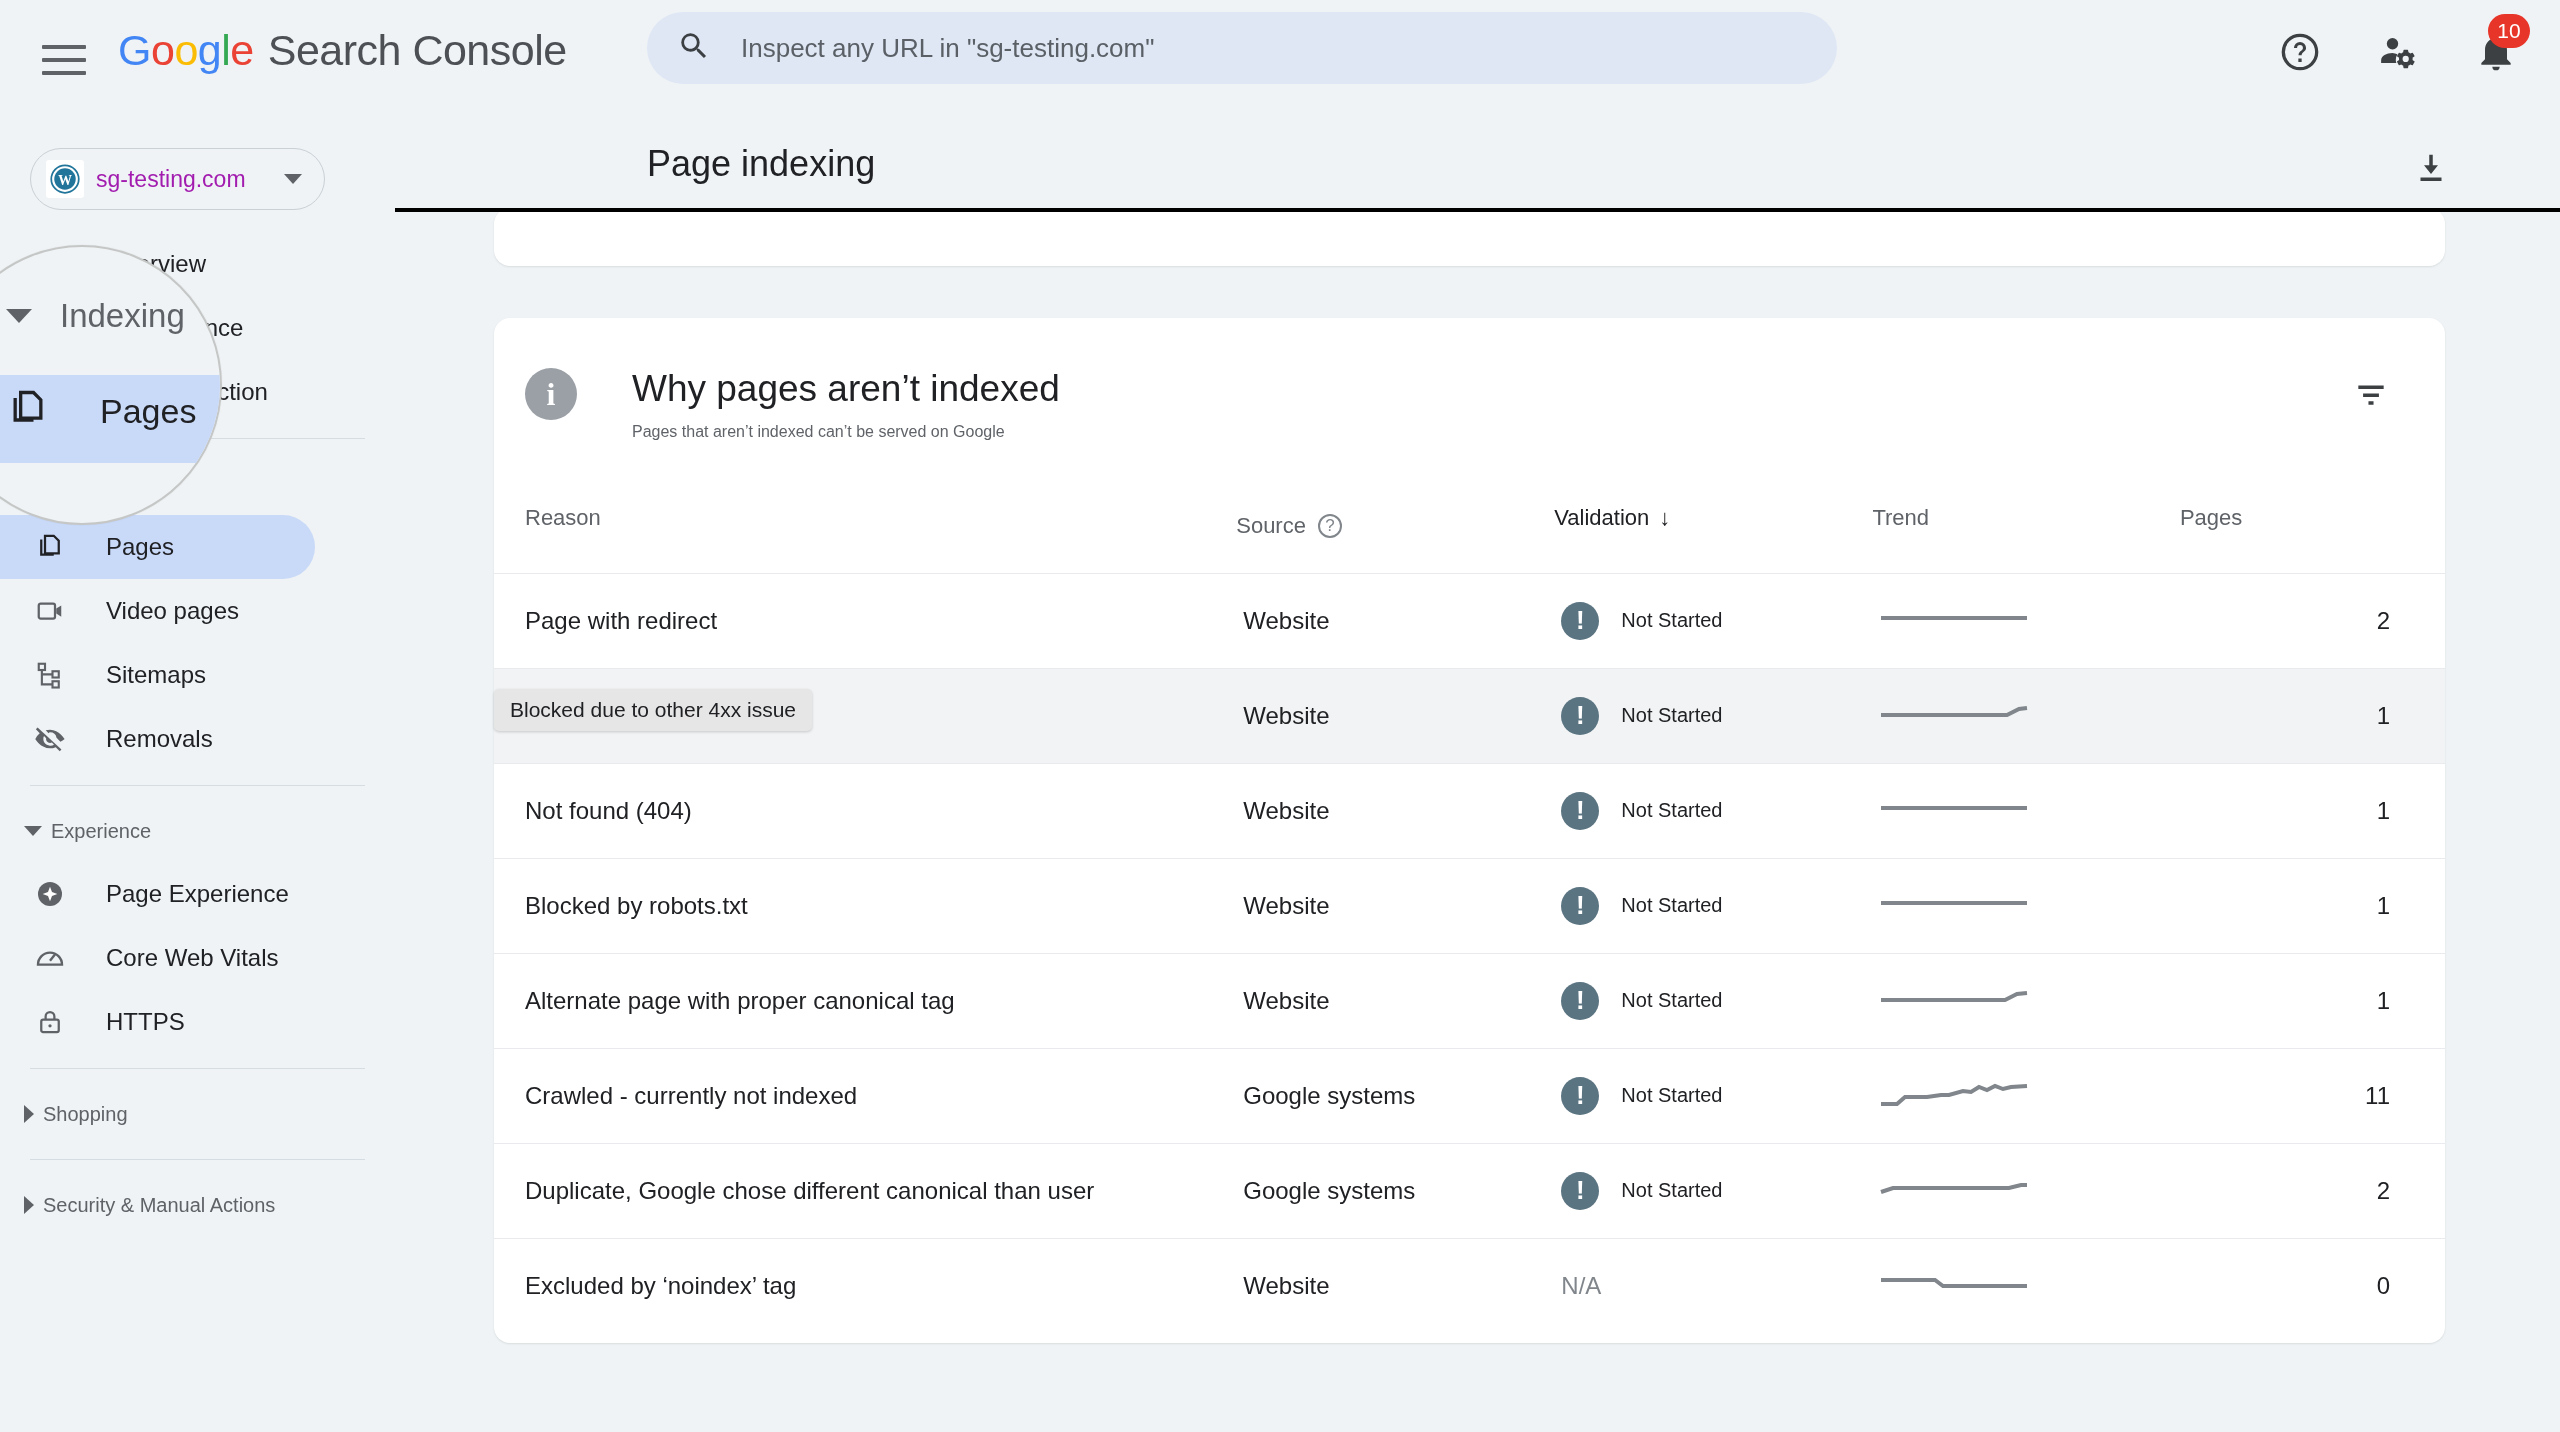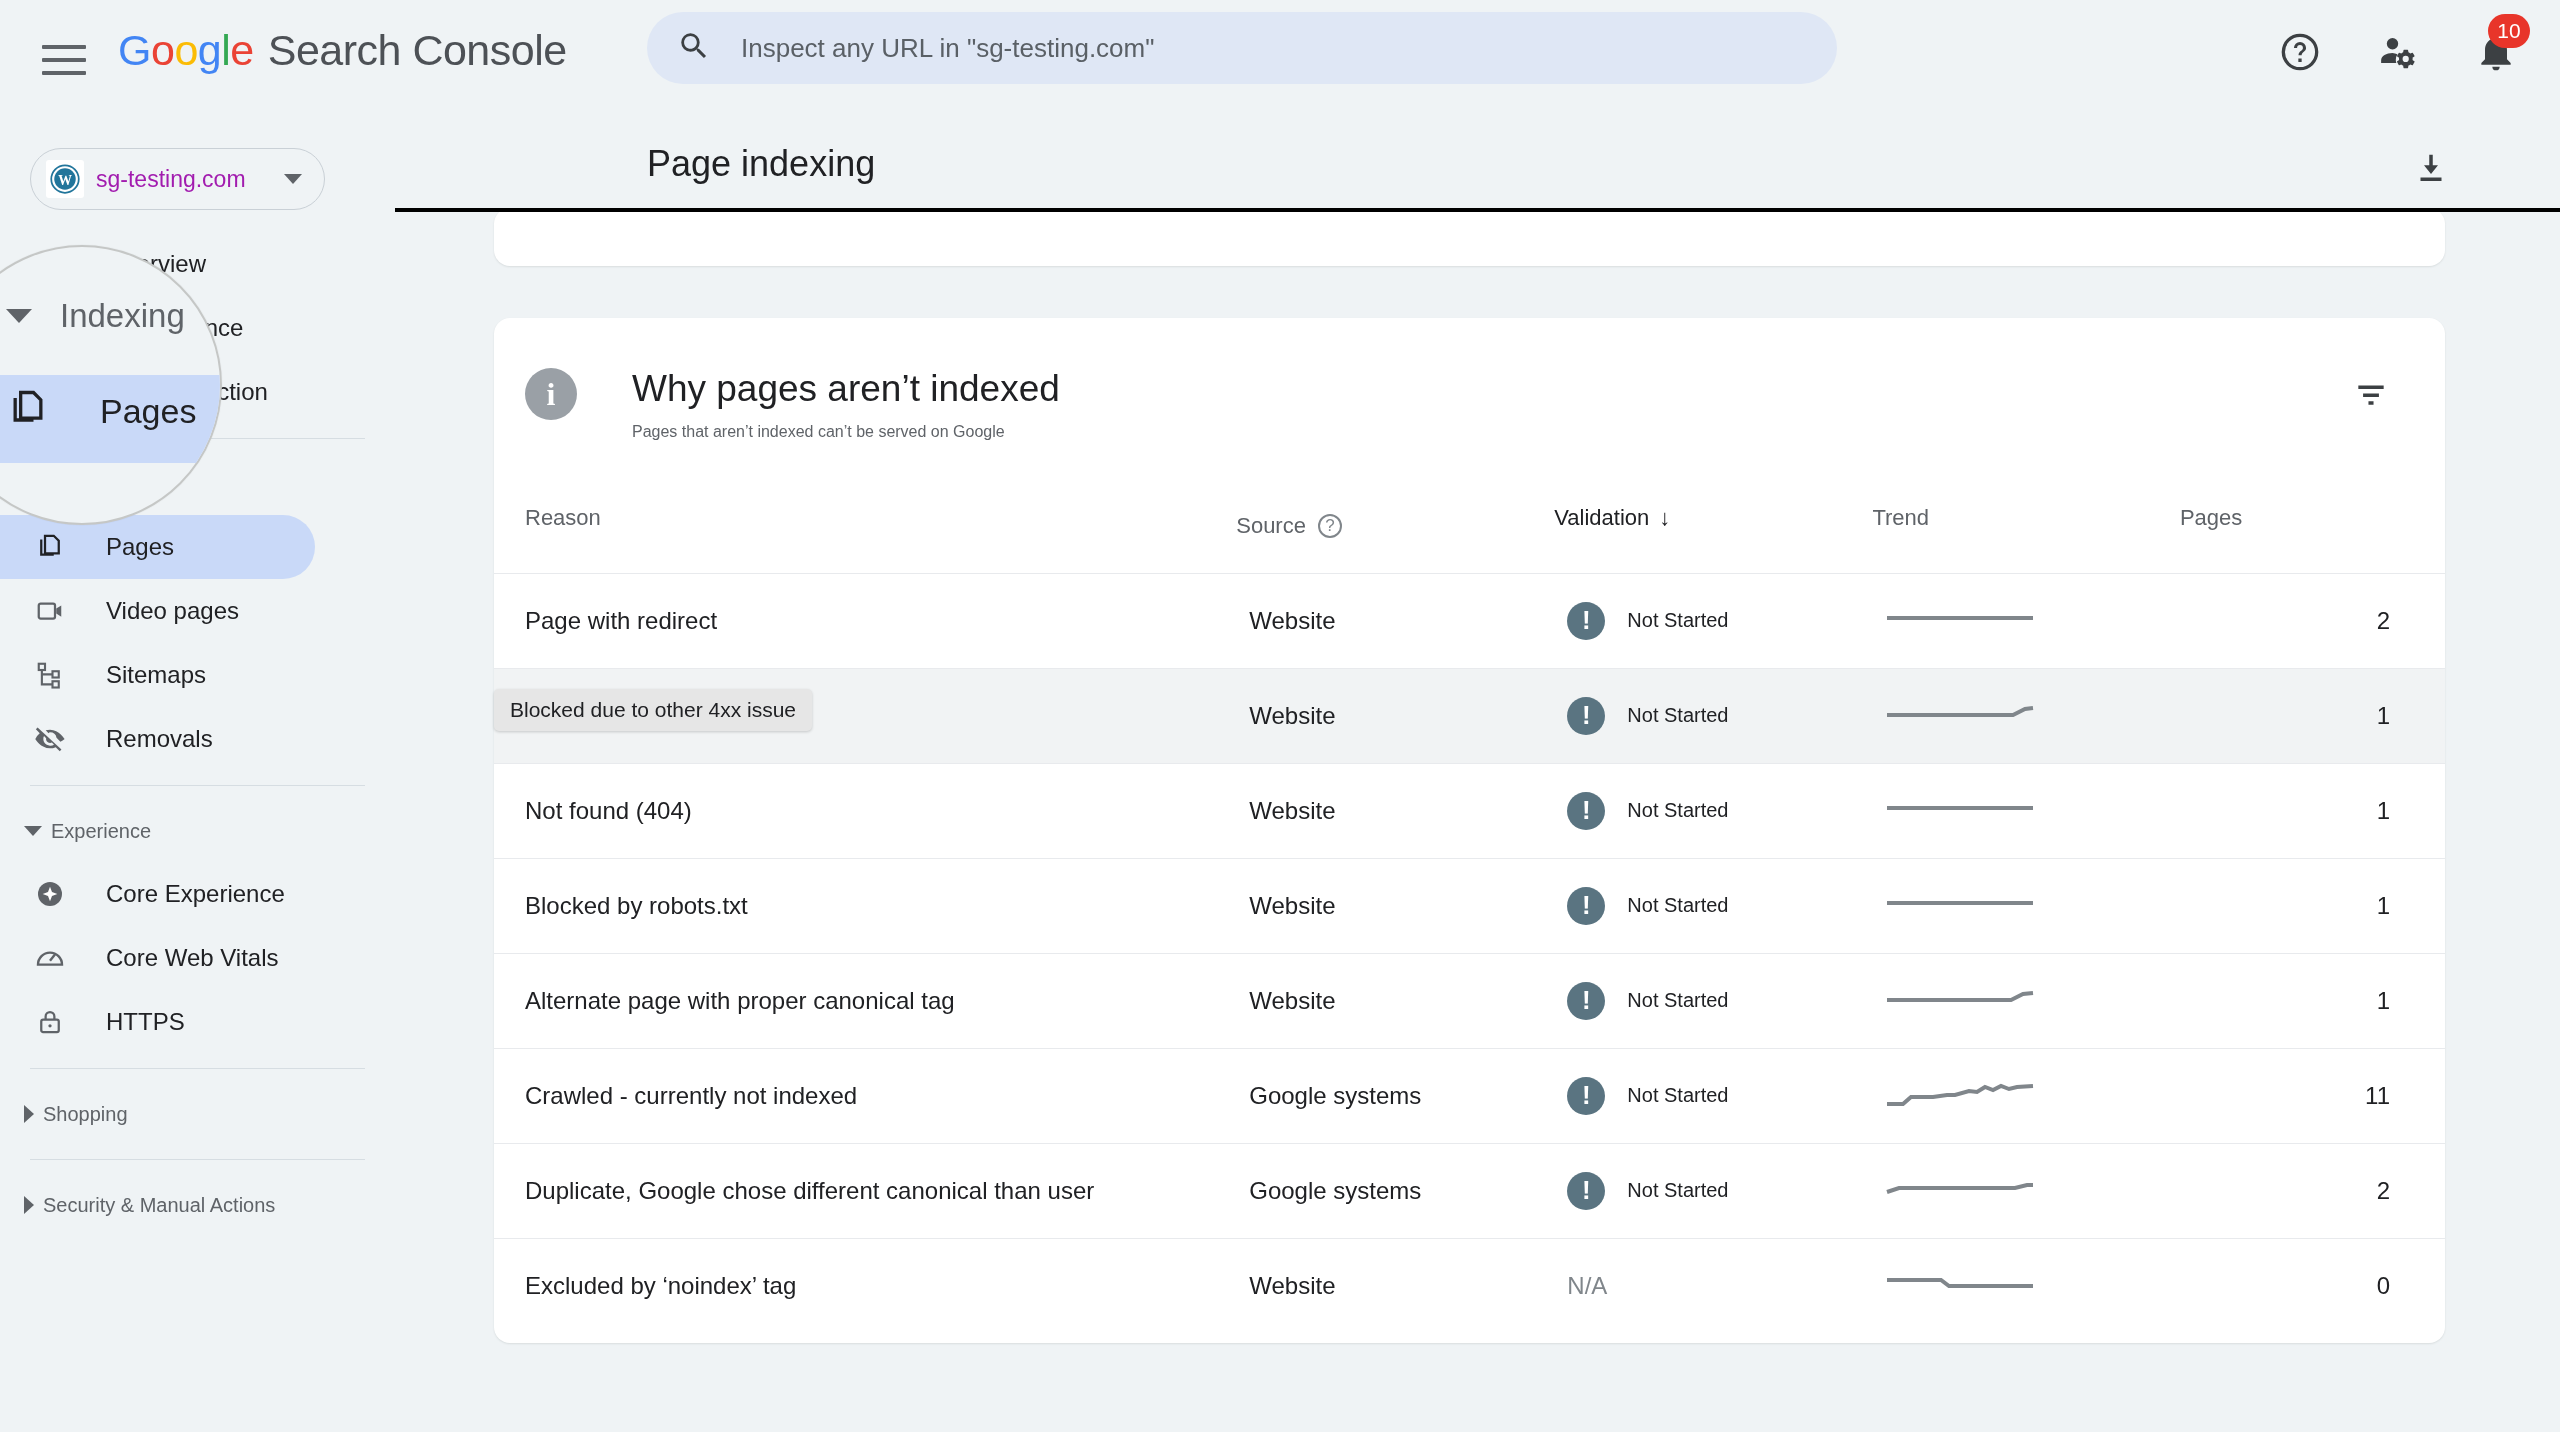--- a/index.html
+++ b/index.html
@@ -140,21 +140,21 @@
   .cardhead .h2 { font-size: 16px; color: #5f6368; margin-top: 12px; }
   .filter-btn { position: absolute; right: 55px; top: 58px; cursor: pointer; }
 
   table.tbl { width: 100%; border-collapse: collapse; margin-top: 40px; }
   table.tbl th {
     font-size: 22px; font-weight: 400; color: #5f6368;
     text-align: left; padding: 16px 0 34px 0; vertical-align: middle;
   }
   table.tbl th.sorted { color: #202124; }
   table.tbl td {
-    font-size: 24px; color: #202124; padding: 13px; height: 95px;
+    font-size: 24px; color: #202124; padding: 7px; height: 95px;
     border-top: 1px solid #e8eaed; vertical-align: middle;
   }
   .c-reason { width: 700px; padding-left: 31px !important; }
   .c-source { width: 300px; color: #202124; }
   .c-valid  { width: 300px; }
   .c-trend  { width: 290px; }
   .c-pages  { width: 250px; text-align: right; padding-right: 55px !important; }
   th.c-reason { padding-left: 31px !important; }
   th.c-pages { text-align: right; padding-right: 55px !important; }
 
@@ -335,21 +335,21 @@
       <span class="slbl">Experience</span>
     </div>
 
     <div class="navitem">
       <span class="nico">
         <svg width="32" height="32" viewBox="0 0 24 24">
             <circle cx="12" cy="12" r="9" fill="#5f6368"></circle>
             <path fill="#fff" d="M12 6.5l1.5 4 4 1.5-4 1.5-1.5 4-1.5-4-4-1.5 4-1.5z"></path>
           </svg>
       </span>
-      <span class="nlbl">Core Experience</span>
+      <span class="nlbl">Page Experience</span>
     </div>
 
     <div class="navitem">
       <span class="nico">
         <svg width="32" height="32" viewBox="0 0 24 24">
             <path fill="none" stroke="#5f6368" stroke-width="1.8" d="M3 17a9 9 0 1118 0z"></path>
             <path fill="none" stroke="#5f6368" stroke-width="1.8" d="M12 14l4-5"></path>
           </svg>
       </span>
       <span class="nlbl">Core Web Vitals</span>

